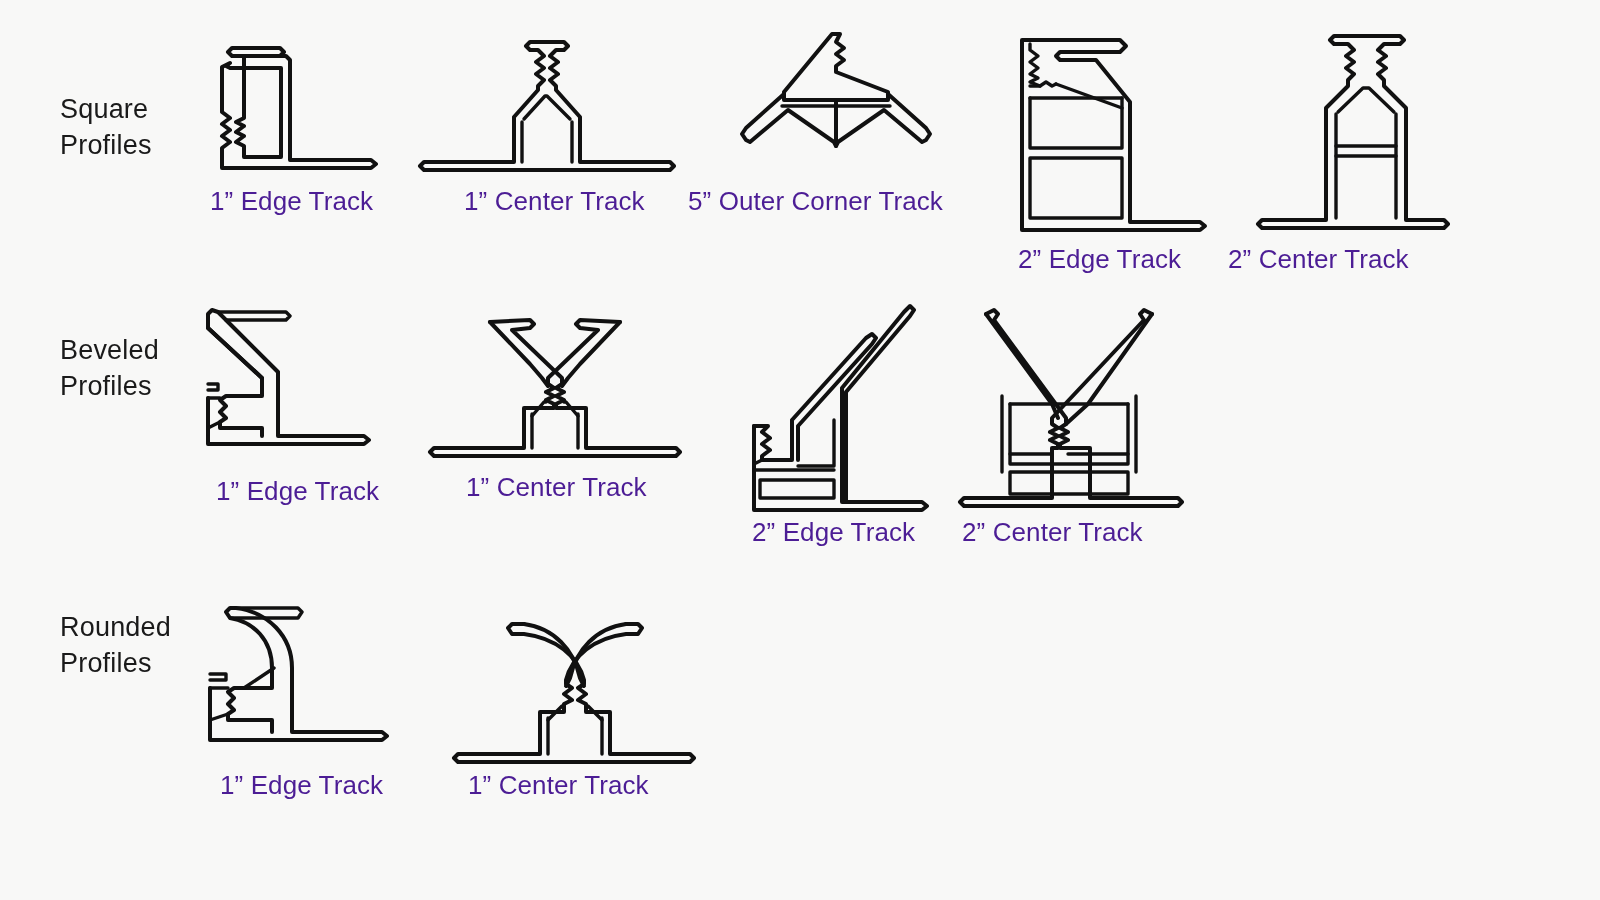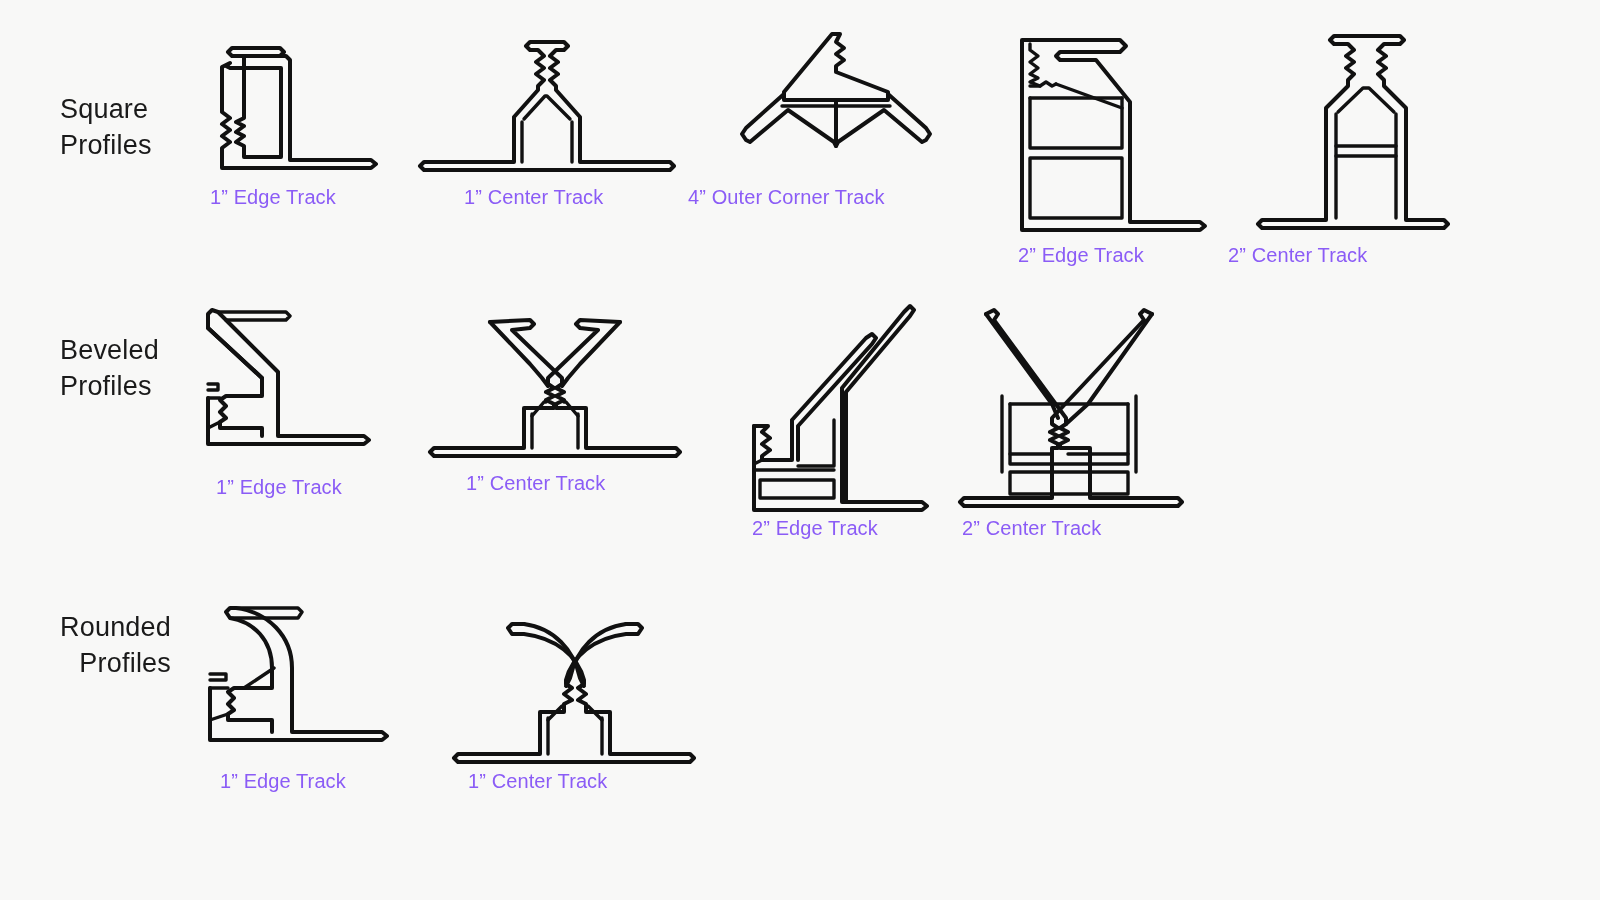--- a/index.html
+++ b/index.html
@@ -38,22 +38,22 @@
     stroke: #111111;
     stroke-width: 4;
     stroke-linejoin: round;
     stroke-linecap: round;
   }
   .profile-svg .thin {
     stroke-width: 3.4;
   }
   .caption {
     position: absolute;
-    font-size: 20px;
-    color: #8b5cf6;
+    font-size: 26px;
+    color: #4c1d95;
     white-space: nowrap;
     letter-spacing: 0.1px;
   }
 </style>
 </head>
 <body>
 
 <div id="diagram-root" style="background: rgb(248, 248, 247);">
 
   <div class="row-label" style="left:60px; top:92px;">Square
@@ -137,21 +137,21 @@
                L 100 80" stroke="#111111"></path>
       <path d="M 152 72
                L 190 106
                L 194 112 L 190 118
                L 186 120
                L 148 88
                L 102 120
                L 100 124" stroke="#111111"></path>
       <path class="thin" d="M 46 84 L 154 84" stroke="#111111"></path>
     </svg>
-    <div class="caption" style="left:-48px; top:164px;">4” Outer Corner Track</div>
+    <div class="caption" style="left:-48px; top:164px;">5” Outer Corner Track</div>
   </div>
 
   <div class="profile-cell" style="left:1000px; top:22px;">
     <svg class="profile-svg" width="230" height="220" viewBox="0 0 230 220">
       <path d="M 22 18
                L 22 200
                L 22 208
                L 200 208
                L 205 204 L 200 200
                L 130 200
@@ -336,21 +336,21 @@
       <path class="thin" d="M 188 104 L 188 180" stroke="#111111"></path>
       <path class="thin" d="M 62 112 L 62 162 L 102 162" stroke="#111111"></path>
       <path class="thin" d="M 180 112 L 180 162 L 120 162" stroke="#111111"></path>
       <path class="thin" d="M 62 112 L 180 112" stroke="#111111"></path>
       <path class="thin" d="M 62 162 L 62 172 L 180 172 L 180 162" stroke="#111111"></path>
       <path class="thin" d="M 62 180 L 180 180 L 180 202 L 62 202 Z" stroke="#111111"></path>
     </svg>
     <div class="caption" style="left:14px; top:225px;">2” Center Track</div>
   </div>
 
-  <div class="row-label" style="left:60px; top:610px;text-align:right;">Rounded
+  <div class="row-label" style="left:60px; top:610px;">Rounded
 Profiles</div>
 
   <div class="profile-cell" style="left:190px; top:592px;">
     <svg class="profile-svg" width="210" height="175" viewBox="0 0 210 175">
       <path d="M 20 96
                L 20 138
                L 20 148
                L 192 148
                L 197 144 L 192 140
                L 102 140

